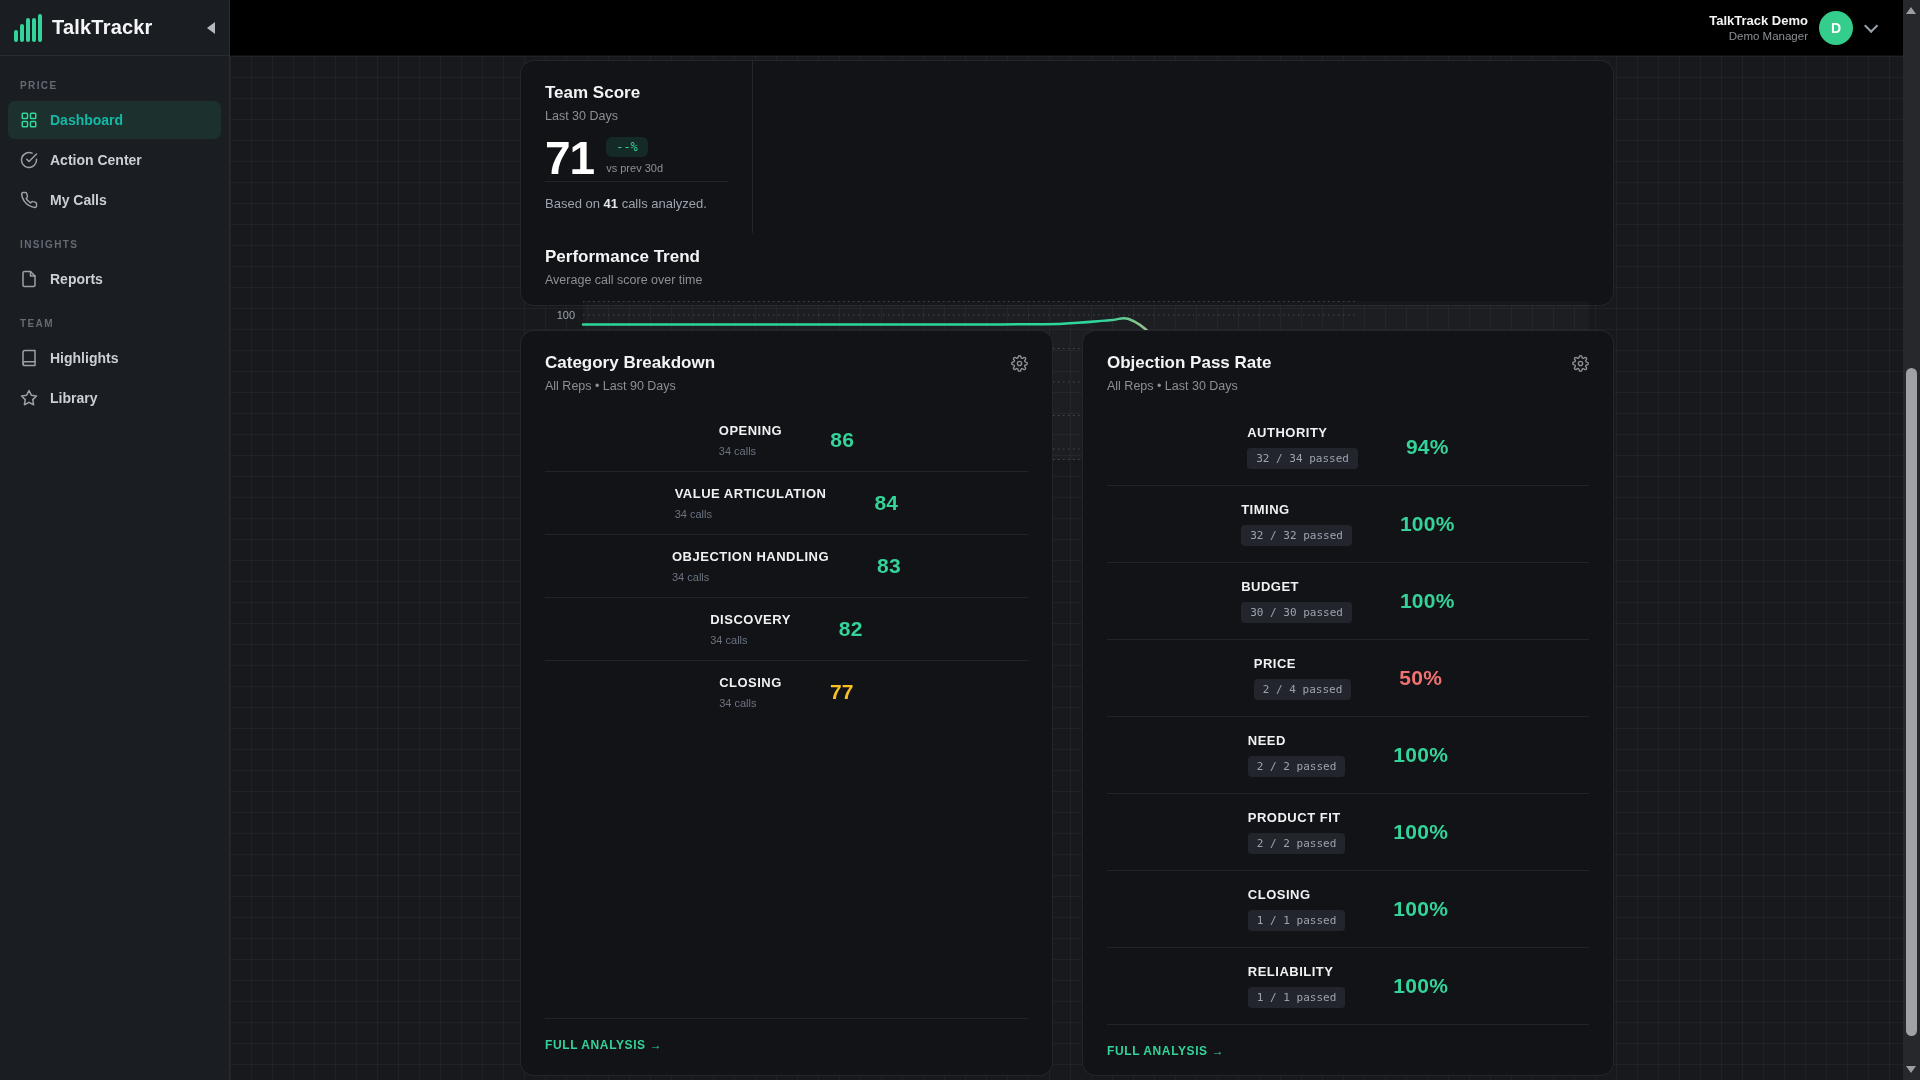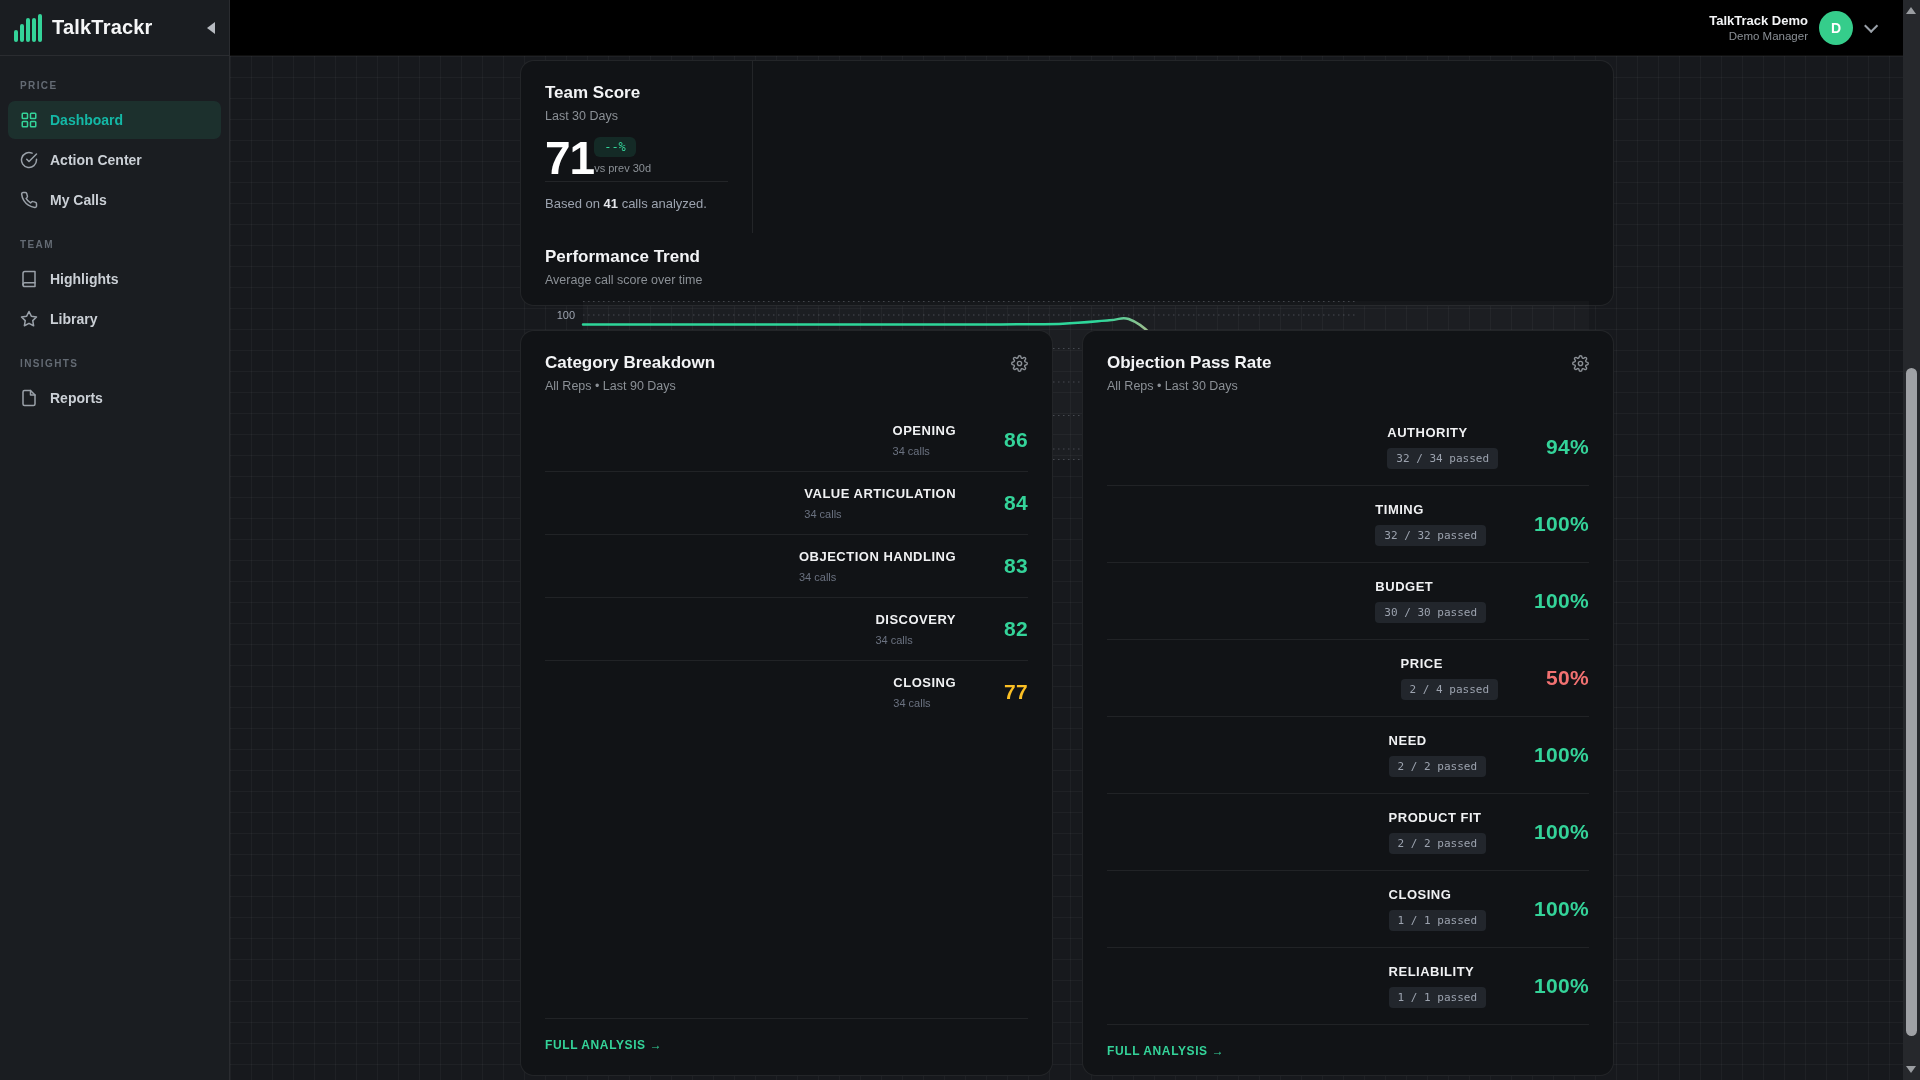--- a/index.html
+++ b/index.html
@@ -48,21 +48,21 @@
     background-size:21px 21px; }
   .card { position:absolute; background:#111316; border:1px solid rgba(255,255,255,0.08);
     border-radius:14px;flex-direction:column; }
   .top-card { left:290px; top:4px; width:1094px; height:246px; display:flex; }
 
   
   .team-score { width:232px; flex:none; border-right:1px solid rgba(255,255,255,0.08);
     padding:22px 24px; display:flex; flex-direction:column; }
   .card-title { font-size:17px; font-weight:700; color:#f3f4f6; }
   .card-sub { font-size:12.5px; color:#8b9096; margin-top:6px; }
-  .score-row { display:flex; align-items:flex-start; margin-top:12px; }
+  .score-row { display:flex; align-items:flex-start; gap:12px; margin-top:12px; }
   .big-score { font-size:46px; font-weight:800; color:#ffffff; line-height:1; letter-spacing:-1px; }
   .delta { padding-top:2px; }
   .delta-badge { display:inline-block; font-family:"DejaVu Sans Mono", monospace; font-size:12px;
     color:#34d399; background:rgba(52,211,153,0.12); border-radius:6px; padding:3px 10px; }
   .delta-caption { font-size:11px; color:#8b9096; margin-top:5px; }
   .ts-spacer { flex:1; }
   .ts-foot { border-top:1px solid rgba(255,255,255,0.08); padding-top:14px; font-size:13px; color:#9ca3af; }
   .ts-foot b { color:#e5e7eb; }
 
   
@@ -75,21 +75,21 @@
 
   
   .cat-card { left:290px; top:274px; width:533px; height:746px; padding:22px 24px;
     display:flex; flex-direction:column; }
   .obj-card { left:852px; top:274px; width:532px; height:746px; padding:22px 24px;
     display:flex; flex-direction:column; }
   .card-head { display:flex; justify-content:space-between; align-items:flex-start; }
   .gear-btn { cursor:pointer; color:#8b9096; margin-top:2px; }
   .gear-btn svg { width:17px; height:17px; stroke:#8b9096; }
   .rows { margin-top:16px; }
-  .row { display:flex; justify-content:flex-end; align-items:center; padding:14px 0;
+  .row { display:flex; justify-content:center; align-items:center; padding:14px 0;
     border-bottom:1px solid rgba(255,255,255,0.07);gap:48px; }
   .rows .row:last-child { border-bottom:none; }
   .obj-card .row { padding:16px 0; }
   .row-label { font-size:13px; font-weight:700; color:#f0f1f3; letter-spacing:0.5px; }
   .row-calls { font-size:11px; color:#6b7280; margin-top:7px; }
   .row-badge { display:inline-block; font-family:"DejaVu Sans Mono", monospace; font-size:11px;
     color:#9ca3af; background:#22262c; border-radius:4px; padding:4px 9px; margin-top:8px; }
   .row-score { font-size:21px; font-weight:800; letter-spacing:0.3px; }
   .c-green { color:#34d399; }
   .c-amber { color:#fbbf24; }
@@ -145,43 +145,43 @@
         <span>Action Center</span>
       </div>
       <div class="nav-item">
         <svg viewBox="0 0 24 24" fill="none" stroke-width="2" stroke-linecap="round" stroke-linejoin="round">
             <path d="M22 16.9v3a2 2 0 0 1-2.2 2 19.8 19.8 0 0 1-8.6-3 19.5 19.5 0 0 1-6-6 19.8 19.8 0 0 1-3-8.7A2 2 0 0 1 4.1 2h3a2 2 0 0 1 2 1.7c.1 1 .4 2 .7 2.8a2 2 0 0 1-.4 2.1L8.1 9.9a16 16 0 0 0 6 6l1.3-1.3a2 2 0 0 1 2.1-.4c.9.3 1.9.6 2.8.7a2 2 0 0 1 1.7 2z"></path>
           </svg>
         <span>My Calls</span>
       </div>
     </div>
     <div class="nav-section">
+      <div class="nav-section-label">INSIGHTS</div>
+      <div class="nav-item">
+        <svg viewBox="0 0 24 24" fill="none" stroke-width="2" stroke-linecap="round" stroke-linejoin="round">
+            <path d="M14 2H6a2 2 0 0 0-2 2v16a2 2 0 0 0 2 2h12a2 2 0 0 0 2-2V8z"></path>
+            <polyline points="14 2 14 8 20 8"></polyline>
+          </svg>
+        <span>Reports</span>
+      </div>
+    </div>
+    <div class="nav-section">
       <div class="nav-section-label">TEAM</div>
       <div class="nav-item">
         <svg viewBox="0 0 24 24" fill="none" stroke-width="2" stroke-linecap="round" stroke-linejoin="round">
             <path d="M4 19.5A2.5 2.5 0 0 1 6.5 17H20"></path>
             <path d="M6.5 2H20v20H6.5A2.5 2.5 0 0 1 4 19.5v-15A2.5 2.5 0 0 1 6.5 2z"></path>
           </svg>
         <span>Highlights</span>
       </div>
       <div class="nav-item">
         <svg viewBox="0 0 24 24" fill="none" stroke-width="2" stroke-linecap="round" stroke-linejoin="round">
             <polygon points="12 2 15.09 8.26 22 9.27 17 14.14 18.18 21.02 12 17.77 5.82 21.02 7 14.14 2 9.27 8.91 8.26 12 2"></polygon>
           </svg>
         <span>Library</span>
-      </div>
-    </div>
-    <div class="nav-section">
-      <div class="nav-section-label">INSIGHTS</div>
-      <div class="nav-item">
-        <svg viewBox="0 0 24 24" fill="none" stroke-width="2" stroke-linecap="round" stroke-linejoin="round">
-            <path d="M14 2H6a2 2 0 0 0-2 2v16a2 2 0 0 0 2 2h12a2 2 0 0 0 2-2V8z"></path>
-            <polyline points="14 2 14 8 20 8"></polyline>
-          </svg>
-        <span>Reports</span>
       </div>
     </div>
   </nav>
 </aside>
 
 <div class="main">
   <div class="topbar">
     <div class="profile">
       <div class="profile-text">
         <div class="profile-name">TalkTrack Demo</div>

